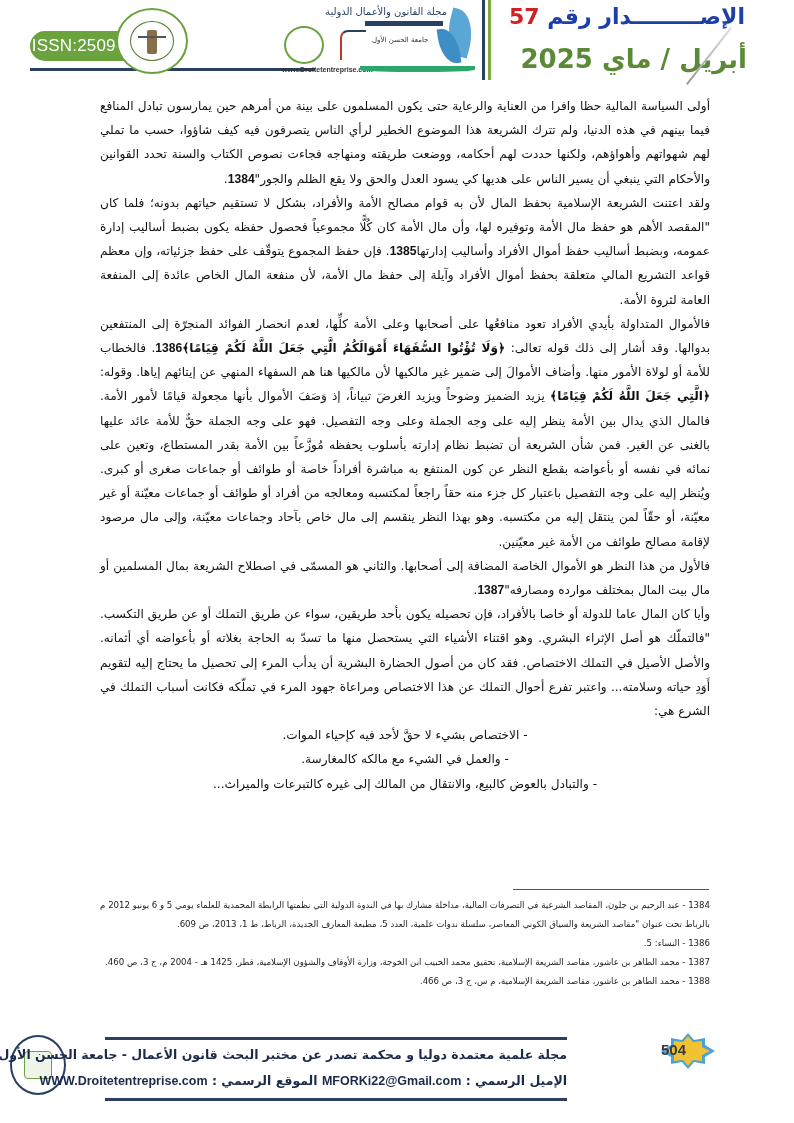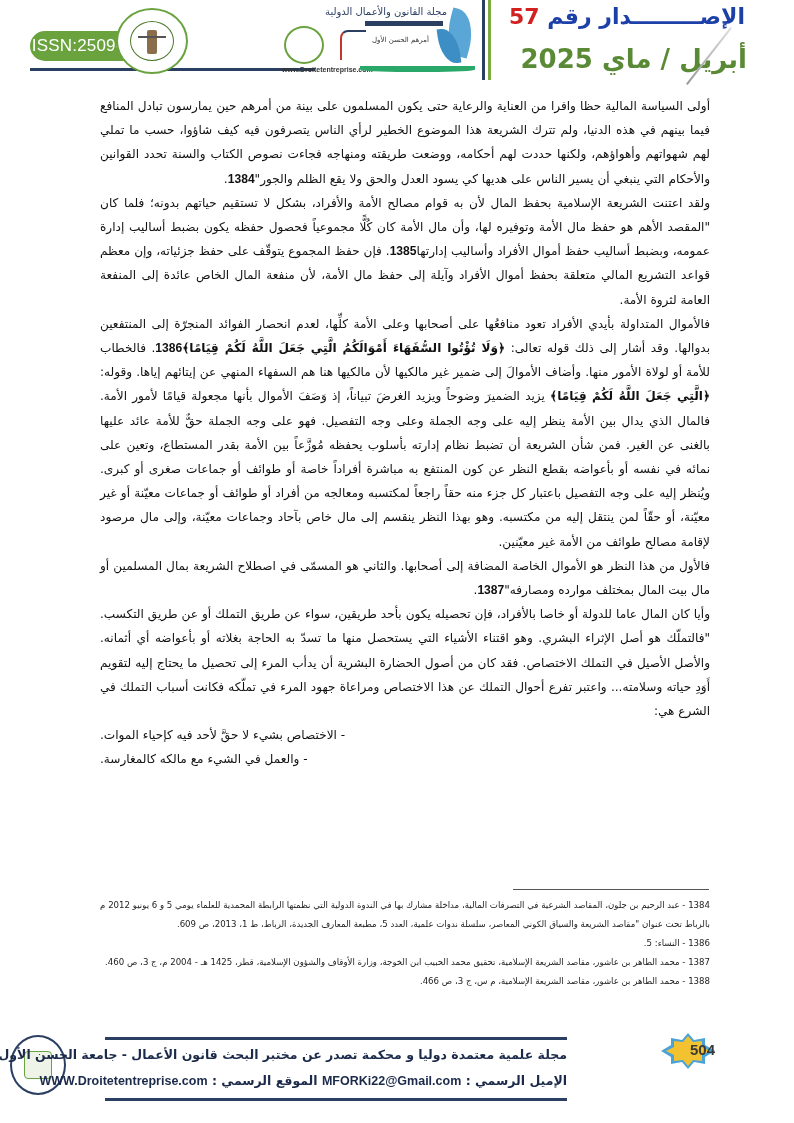--- a/index.html
+++ b/index.html
@@ -58,21 +58,21 @@
   
   .content {
     position: absolute; left: 100px; top: 94px; width: 610px;
     direction: rtl; text-align: justify; font-family: "DejaVu Sans", sans-serif;
     font-size: 12.1px; line-height: 24.2px; color: #111;
   }
   .content p { margin: 0; }
   .content p.last-left { text-align-last: right; }
   .content .ref { font-weight: bold; font-family: "Liberation Sans", sans-serif; }
   .content .quran { font-weight: bold; }
-  .content .list-item { text-align: left; }
+  .content .list-item { text-align: center; }
 
   
   .fn-rule { position: absolute; left: 513px; top: 889px; width: 196px; height: 1px; background: #555; }
   .footnotes {
     position: absolute; left: 100px; top: 896px; width: 610px;
     direction: rtl; text-align: right; font-size: 8.6px; line-height: 19px; color: #222;
     font-family: "DejaVu Sans", sans-serif;
   }
 
   
@@ -83,21 +83,21 @@
     font-size: 12.5px; font-weight: bold; color: #1b2a4a; white-space: nowrap;
   }
   .footer-line2 {
     position:absolute; left: 105px; top: 1073px; width: 462px; direction: rtl; text-align: left;
     font-size: 12.5px; font-weight: bold; color: #1b2a4a; white-space: nowrap;
   }
   .footer-line2 .en { font-family: "Liberation Sans", sans-serif; }
   .page-star { position:absolute; left: 661px; top: 1033px; width: 54px; height: 36px; }
   .page-star svg { position:absolute; left:0; top:0; }
   .page-num {
-    position:absolute; left: 0; top: 8px; width: 54px; text-align:right;
+    position:absolute; left: 0; top: 8px; width: 54px; text-align:left;
     font-family: "Liberation Sans", sans-serif; font-weight: bold; font-size: 15px; color: #3a3a3a;
   }
   .footer-seal {
     position:absolute; left: 10px; top: 1035px; width: 56px; height: 60px; border: 2px solid #2b3f63;
     border-radius: 50%; background: #fff;
   }
   .footer-seal .inner { position:absolute; left:12px; top:14px; width:28px; height:28px; border:1px solid #6aa33e; border-radius:4px; background:#eef5e8; }
 </style>
 </head>
 <body>
@@ -110,21 +110,21 @@
     <div class="ring"></div>
     <div class="scale"></div>
     <div class="beam"></div>
   </div>
 
   <div class="journal-logo">
     <div class="jtitle">مجلة القانون والأعمال الدولية</div>
     <div class="jbar"></div>
     <div class="mini-seal"></div>
     <div class="uni"></div>
-    <div class="uni-name">أمرهم الحسن الأول</div>
+    <div class="uni-name">جامعة الحسن الأول</div>
     <div class="site">www.Droitetentreprise.com</div>
     <div class="leaf1"></div>
     <div class="leaf2"></div>
     <div class="book"></div>
   </div>
 
   <div class="v-bars">
     <div class="b1"></div>
     <div class="b2"></div>
   </div>
@@ -150,20 +150,21 @@
     <span>فالأموال المتداولة بأيدي الأفراد تعود منافعُها على أصحابها وعلى الأمة كلِّها، لعدم انحصار الفوائد المنجرّة إلى المنتفعين بدوالها. وقد أشار إلى ذلك قوله تعالى: </span><span class="quran">﴿وَلَا تُؤْتُوا السُّفَهَاءَ أَمْوَالَكُمُ الَّتِي جَعَلَ اللَّهُ لَكُمْ قِيَامًا﴾</span><span class="ref">1386</span><span>. فالخطاب للأمة أو لولاة الأمور منها. وأضاف الأموالَ إلى ضمير غير مالكيها لأن مالكيها هنا هم السفهاء المنهي عن إيتائهم إياها. وقوله: </span><span class="quran">﴿الَّتِي جَعَلَ اللَّهُ لَكُمْ قِيَامًا﴾</span><span> يزيد الضميرَ وضوحاً ويزيد الغرضَ تبياناً، إذ وَصَفَ الأموال بأنها مجعولة قيامًا لأمور الأمة. فالمال الذي يدال بين الأمة ينظر إليه على وجه الجملة وعلى وجه التفصيل. فهو على وجه الجملة حقٌّ للأمة عائد عليها بالغنى عن الغير. فمن شأن الشريعة أن تضبط نظام إدارته بأسلوب يحفظه مُوزَّعاً بين الأمة بقدر المستطاع، وتعين على نمائه في نفسه أو بأعواضه بقطع النظر عن كون المنتفع به مباشرة أفراداً خاصة أو طوائف أو جماعات صغرى أو كبرى. ويُنظر إليه على وجه التفصيل باعتبار كل جزء منه حقاً راجعاً لمكتسبه ومعالجه من أفراد أو طوائف أو جماعات معيّنة أو غير معيّنة، أو حقّاً لمن ينتقل إليه من مكتسبه. وهو بهذا النظر ينقسم إلى مال خاص بآحاد وجماعات معيّنة، وإلى مال مرصود لإقامة مصالح طوائف من الأمة غير معيّنين.</span>
   </p>
   <p>
     <span>فالأول من هذا النظر هو الأموال الخاصة المضافة إلى أصحابها. والثاني هو المسمّى في اصطلاح الشريعة بمال المسلمين أو مال بيت المال بمختلف موارده ومصارفه"</span><span class="ref">1387</span><span>.</span>
   </p>
   <p>
     <span>وأيا كان المال عاما للدولة أو خاصا بالأفراد، فإن تحصيله يكون بأحد طريقين، سواء عن طريق التملك أو عن طريق التكسب. "فالتملّك هو أصل الإثراء البشري. وهو اقتناء الأشياء التي يستحصل منها ما تسدّ به الحاجة بغلاته أو بأعواضه أي أثمانه. والأصل الأصيل في التملك الاختصاص. فقد كان من أصول الحضارة البشرية أن يدأب المرء إلى تحصيل ما يحتاج إليه لتقويم أَوَدِ حياته وسلامته... واعتبر تفرع أحوال التملك عن هذا الاختصاص ومراعاة جهود المرء في تملّكه فكانت أسباب التملك في الشرع هي:</span>
   </p>
   <p class="list-item">- الاختصاص بشيء لا حقَّ لأحد فيه كإحياء الموات.</p>
   <p class="list-item">- والعمل في الشيء مع مالكه كالمغارسة.</p>
+  <p class="list-item">- والتبادل بالعوض كالبيع، والانتقال من المالك إلى غيره كالتبرعات والميراث...</p>
 </div>
 
 <div class="fn-rule"></div>
 <div class="footnotes">
   <div>1384 - عبد الرحيم بن جلون، المقاصد الشرعية في التصرفات المالية، مداخلة مشارك بها في الندوة الدولية التي نظمتها الرابطة المحمدية للعلماء يومي 5 و 6 يونيو 2012 م بالرباط تحت عنوان "مقاصد الشريعة والسياق الكوني المعاصر، سلسلة ندوات علمية، العدد 5، مطبعة المعارف الجديدة، الرباط، ط 1، 2013، ص 609.</div>
   <div>1386 - النساء: 5.</div>
   <div>1387 - محمد الطاهر بن عاشور، مقاصد الشريعة الإسلامية، تحقيق محمد الحبيب ابن الخوجة، وزارة الأوقاف والشؤون الإسلامية، قطر، 1425 هـ - 2004 م، ج 3، ص 460.</div>
   <div>1388 - محمد الطاهر بن عاشور، مقاصد الشريعة الإسلامية، م س، ج 3، ص 466.</div>
 </div>
 

